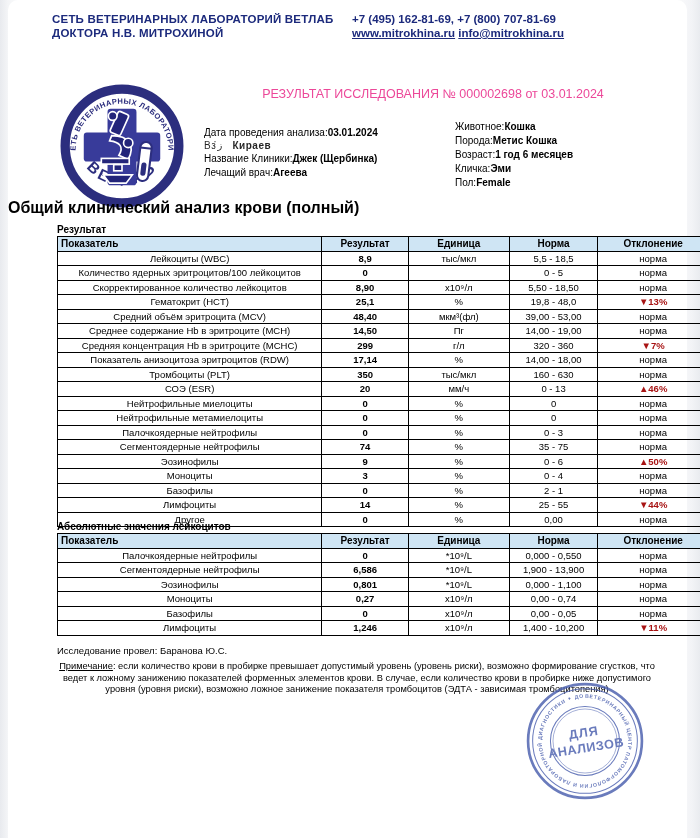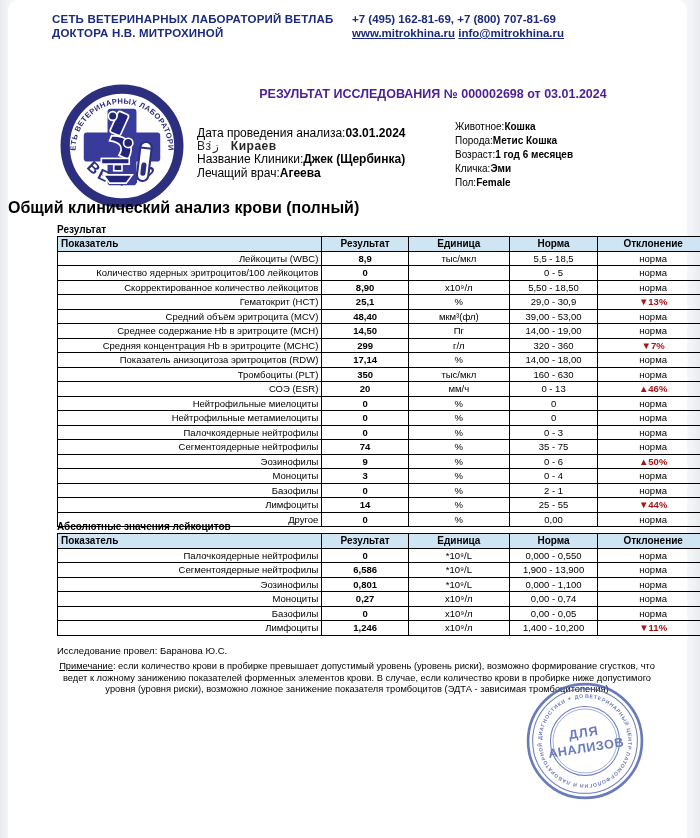--- a/index.html
+++ b/index.html
@@ -27,25 +27,25 @@
     color:#1c2a7c; font-weight:bold; font-size:11.5px; line-height:14px;
   }
   .lab-header-right a, .link {
     color:#1c2a7c; text-decoration:underline; font-weight:bold;
   }
   
   .logo { position:absolute; left:52px; top:84px; width:124px; height:124px; }
   
   .report-title {
     position:absolute; left:195px; top:87px; width:460px;
-    text-align:center; font-weight:bold; font-size:12.5px; color:#4c1d95;
+    text-align:center; font-weight:normal; font-size:12.5px; color:#ec4899;
   }
   .info-left {
-    position:absolute; left:189px; top:126px;
-    font-size:12px; line-height:14px;
+    position:absolute; left:196px; top:126px;
+    font-size:10px; line-height:14px;
   }
   .info-right {
     position:absolute; left:447px; top:120px;
     font-size:10px; line-height:14px;
   }
   .info-left b, .info-right b { font-weight:bold; }
   .obscured {
     filter:blur(.6px); opacity:.85; letter-spacing:.5px;
     margin-top:-1px; margin-bottom:-1px;
   }
@@ -68,21 +68,21 @@
   table.res th, table.res td {
     border:1px solid #000; line-height:11.5px; padding:1px 3px;
     overflow:hidden;
   }
   table.res thead th {
     background:#cfe5f4; font-weight:bold; font-size:10px; text-align:center;
     border-bottom:1.5px solid #000;
   }
   table.res thead th.th-name { text-align:left; }
   td.c-center { text-align:center; }
-  td.c-name { text-align:right; }
+  td.c-name { text-align:center; }
   td.bold { font-weight:bold; }
   td.dev-red { color:#a81414; font-weight:bold; }
   
   .performed { position:absolute; left:49px; top:645px; font-size:9.5px; }
   .note {
     position:absolute; left:49px; top:661px; width:600px;
     font-size:9.3px; line-height:11.5px; text-align:center;
   }
   .note .nlabel { text-decoration:underline; }
   
@@ -195,21 +195,21 @@
           <td class="c-name">Скорректированное количество лейкоцитов</td>
           <td class="c-center bold">8,90</td>
           <td class="c-center">х10⁹/л</td>
           <td class="c-center">5,50 - 18,50</td>
           <td class="c-center">норма</td>
         </tr>
         <tr>
           <td class="c-name">Гематокрит (HCT)</td>
           <td class="c-center bold">25,1</td>
           <td class="c-center">%</td>
-          <td class="c-center">29,0 - 30,9</td>
+          <td class="c-center">19,8 - 48,0</td>
           <td class="c-center dev-red">▼13%</td>
         </tr>
         <tr>
           <td class="c-name">Средний объём эритроцита (MCV)</td>
           <td class="c-center bold">48,40</td>
           <td class="c-center">мкм³(фл)</td>
           <td class="c-center">39,00 - 53,00</td>
           <td class="c-center">норма</td>
         </tr>
         <tr>

